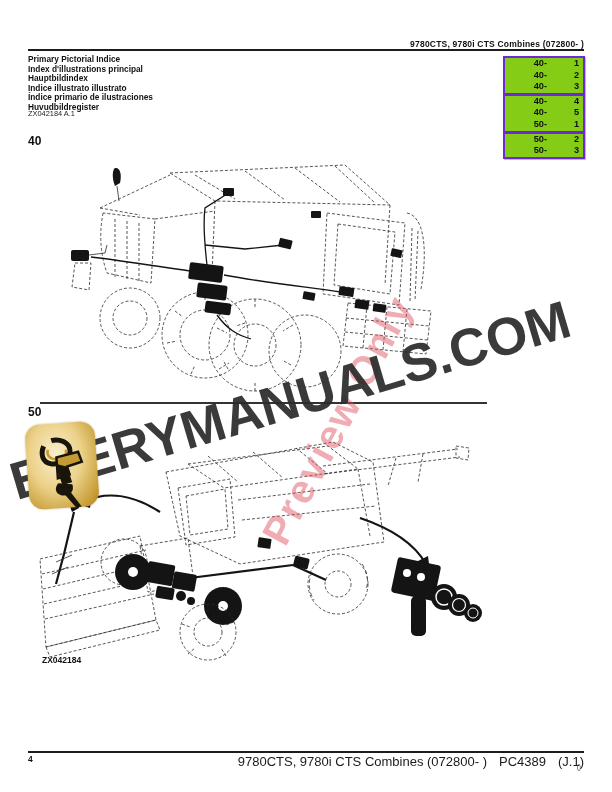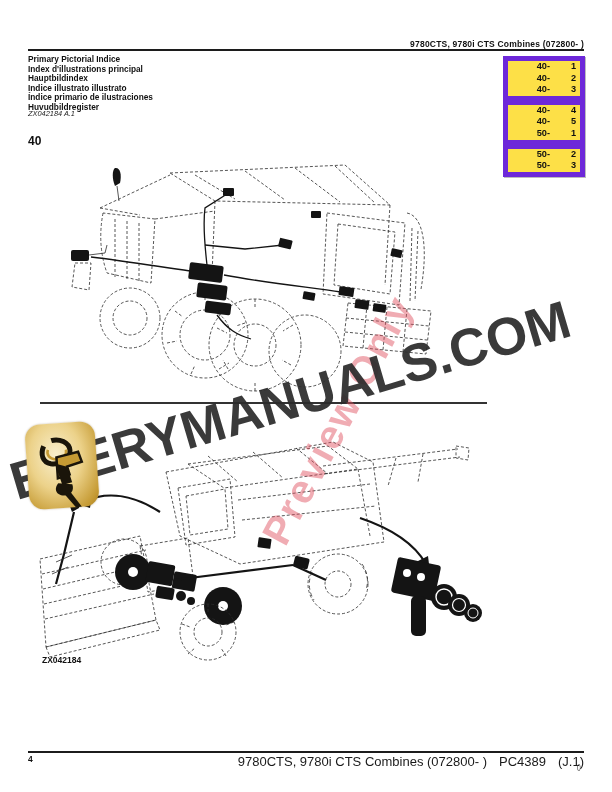--- a/index.html
+++ b/index.html
@@ -9,24 +9,24 @@
     font-family:"Liberation Sans", sans-serif; color:#111;
   }
   
   .header-title{
     position:absolute; top:39px; right:28px;
     font-size:8.5px; font-weight:bold; letter-spacing:.2px; white-space:nowrap;
   }
   .header-rule{ position:absolute; top:49px; left:28px; width:556px; height:2px; background:#1c1c1c; }
   
   .index-titles{ position:absolute; top:55px; left:28px; font-size:8.3px; font-weight:bold; line-height:9.6px; }
-  .doc-code{ position:absolute; top:109px; left:28px; font-size:7.4px; font-weight:normal; color:#222;font-style:italic; }
+  .doc-code{ position:absolute; top:109px; left:28px; font-size:7.4px; font-weight:normal; color:#222; }
   
   .idx-table{ position:absolute; top:56px; left:503px; width:82px; font-size:9.2px; font-weight:bold; }
-  .idx-group{ border:5px solid #6d28d9; background:#fde047; box-shadow:1px 1px 0 #bdbdbd; }
+  .idx-group{ border:2px solid #6d28d9; background:#84cc16; box-shadow:1px 1px 0 #bdbdbd; }
   .idx-group + .idx-group{ margin-top:-1px; }
   .idx-row{ display:flex; height:11.6px; line-height:11.6px; }
   .idx-sec{ width:42px; text-align:right; }
   .idx-pg{ flex:1; text-align:right; padding-right:4px; }
   
   .sec-num{ position:absolute; left:28px; width:466px; text-align:left; font-size:12px; font-weight:bold; }
   .sec40-num{ top:134px; }
   .sec50-num{ top:405px; }
   .divider{ position:absolute; top:402px; left:40px; width:447px; height:1.6px; background:#333; }
   .fig{ position:absolute; }
@@ -175,20 +175,21 @@
 
     <rect class="blk" x="224" y="86" width="13" height="9" rx="1" transform="rotate(14 230 90)"></rect>
     <rect class="blk" x="248" y="139" width="12" height="8" rx="1" transform="rotate(10 254 143)"></rect>
     <rect class="blk" x="300" y="147" width="14" height="9" rx="1" transform="rotate(8 307 151)"></rect>
     <rect class="blk" x="318" y="151" width="13" height="8" rx="1" transform="rotate(8 324 155)"></rect>
     <rect class="blk" x="336" y="96" width="11" height="8" rx="1" transform="rotate(12 341 100)"></rect>
     <rect class="blk" x="256" y="58" width="10" height="7" rx="1"></rect>
   </svg>
 
   <div class="divider"></div>
+  <div class="sec-num sec50-num">50</div>
 
   <svg class="fig fig50" width="460" height="245" viewBox="0 0 460 245">
 
     <path class="dash" d="M12,135 L112,112 L128,196 L18,223 Z"></path>
     <path class="dash" d="M14,150 L118,126 M15,165 L121,140 M16,180 L124,155 M17,195 L126,170"></path>
     <path class="dash" d="M18,223 L128,196 L132,206 L22,233 Z"></path>
     <path class="dash" d="M112,122 L160,114 L166,160 L120,168 Z"></path>
 
     <path class="dash" d="M138,48 L305,18 L345,38 L356,118 L212,140 L152,112 Z"></path>
     <path class="dash" d="M160,40 L300,22 L330,45 L196,64 Z"></path>

